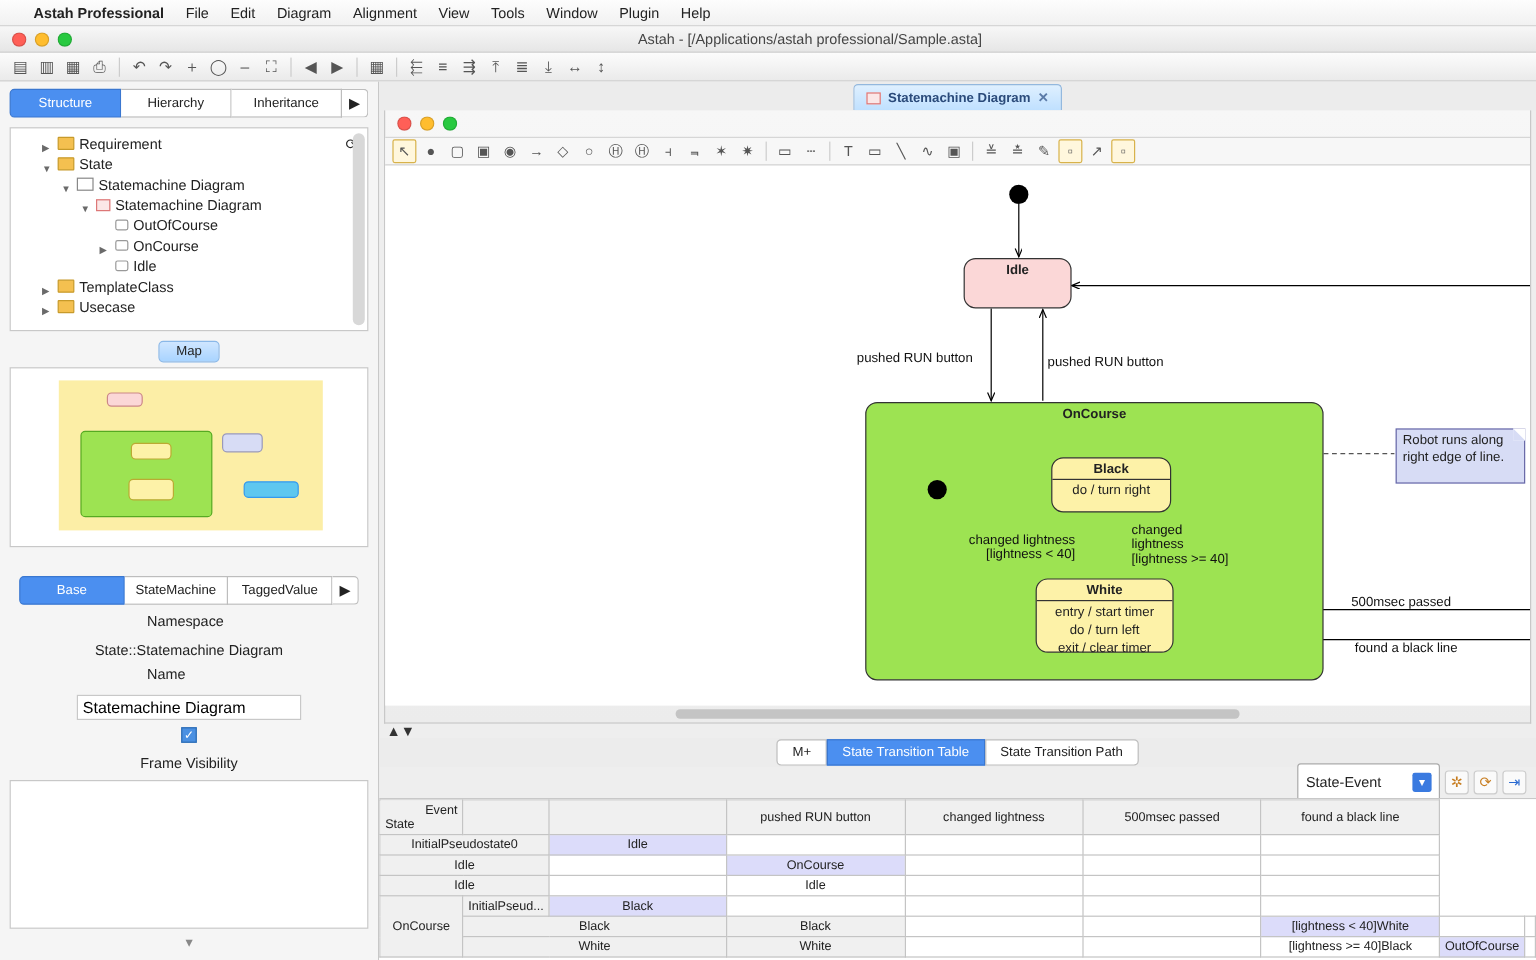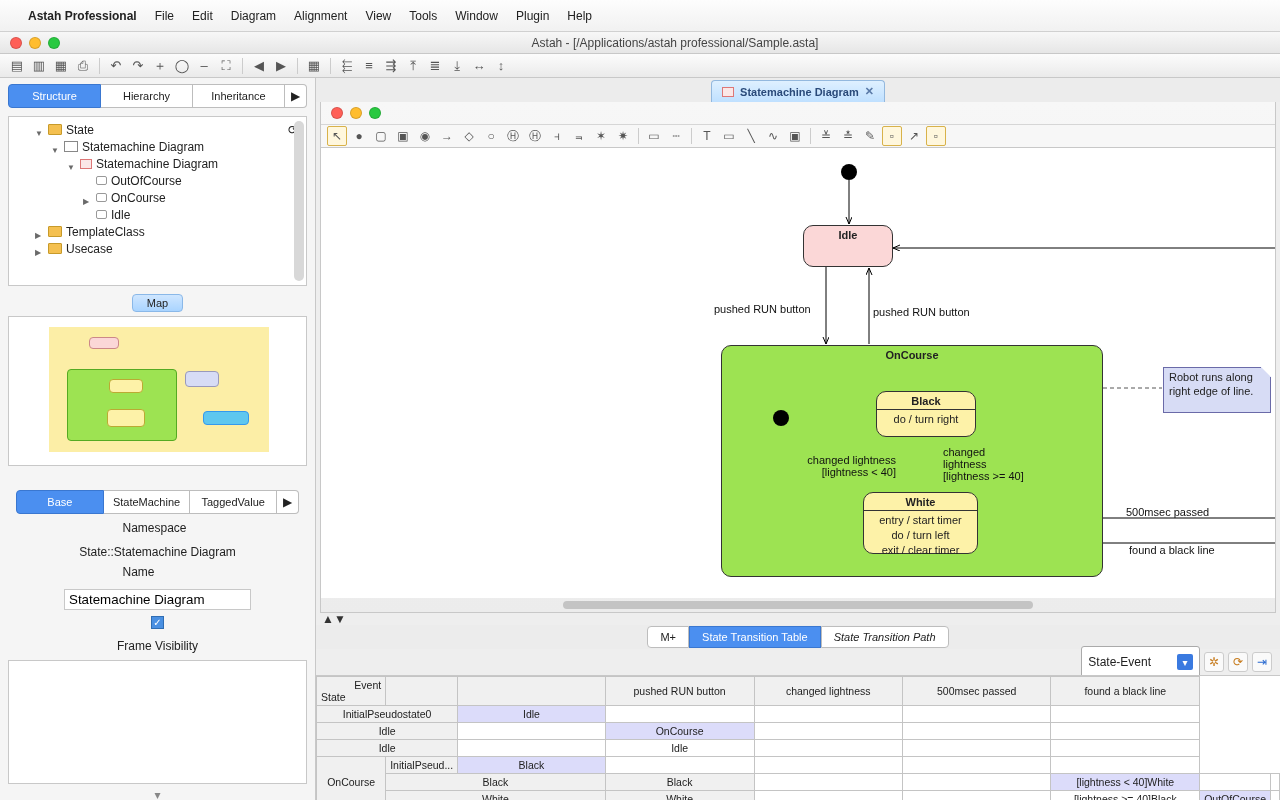--- a/index.html
+++ b/index.html
@@ -1,17 +1,17 @@
 <!DOCTYPE html>
 <html><head>
 <meta charset="utf-8">
 <style>
 * { box-sizing: border-box; margin: 0; padding: 0; font-family: -apple-system, "Helvetica Neue", Arial, sans-serif; }
 body { width: 1280px; height: 800px; background: #ececec; overflow: hidden; font-size: 12px; color: #222; }
-.menubar { height: 32px; background: linear-gradient(#fdfdfd,#f1f1f1); display:flex; align-items:center; padding: 0 10px; gap: 18px; border-bottom:1px solid #d0d0d0;}
+.menubar { height: 22px; background: linear-gradient(#fdfdfd,#f1f1f1); display:flex; align-items:center; padding: 0 10px; gap: 18px; border-bottom:1px solid #d0d0d0;}
 .menubar .apple { font-size:14px;}
 .menubar .appname { font-weight:600;}
 .winbar { height:22px; background: linear-gradient(#f7f7f7,#e6e6e6); border-bottom:1px solid #c8c8c8; display:flex; align-items:center; }
 .dots { display:flex; gap:7px; padding:0 10px;}
 .dot { width:12px; height:12px; border-radius:50%; border:1px solid rgba(0,0,0,0.15);}
 .dot.r{background:#ff5f57;} .dot.y{background:#ffbd2e;} .dot.g{background:#28c940;}
 .wintitle { flex:1; text-align:center; color:#444;}
 .toolbar { height:24px; background:linear-gradient(#fcfcfc,#eaeaea); border-bottom:1px solid #c8c8c8; display:flex; align-items:center; gap:4px; padding:0 8px; color:#555;}
 .toolbar .ti { width:18px; height:18px; display:flex; align-items:center; justify-content:center; font-size:13px;}
 .toolbar .sep { width:1px; height:16px; background:#ccc; margin:0 3px;}
@@ -71,21 +71,21 @@
 .initdot { position:absolute; width:16px; height:16px; background:#000; border-radius:50%;}
 .i1 { left:520px; top:16px;}
 .i2 { left:452px; top:262px;}
 .lbl { position:absolute; font-size:11px; color:#111;}
 .scroll-h { height:14px; display:flex; align-items:center; justify-content:center;}
 .scroll-h .thumb { width:470px; height:8px; background:#c4c4c4; border-radius:4px;}
 .bottom-tabs { height:24px; display:flex; align-items:center; justify-content:center; gap:0; background:#ececec;}
 .btab { height:22px; border:1px solid #bdbdbd; background:#fff; padding:2px 12px; font-size:11px; display:flex; align-items:center;}
 .btab.mp { border-radius:4px 0 0 4px;}
 .btab.active { background:#4b8ff0; color:#fff; border-color:#3a77d0;}
-.btab:last-child { border-radius:0 4px 4px 0;font-style:italic;}
+.btab:last-child { border-radius:0 4px 4px 0;}
 .table-tools { height:26px; display:flex; align-items:center; justify-content:flex-end; gap:4px; padding:0 8px;}
 .sel-box { height:32px; background:#fff; border:1px solid #aaa; border-radius:3px; display:flex; align-items:center; padding:12px 6px; gap:26px;}
 .sel-box .arr { background:#3a7ae0; color:#fff; width:16px; height:16px; border-radius:2px; display:flex; align-items:center; justify-content:center; font-size:10px;}
 .tool20 { width:20px; height:20px; border:1px solid #ccc; background:#fafafa; border-radius:3px; display:flex; align-items:center; justify-content:center; color:#c77d20;}
 .tbl { width:100%; border-collapse:collapse; background:#fff; font-size:10.5px;}
 .tbl th, .tbl td { border:1px solid #c4c4c4; padding:2px 4px; text-align:center; height:15px;}
 .tbl th { background:#f0f0f0; font-weight:400;}
 .tbl .lav { background:#dcdcfa;}
 .tbl .diag { position:relative;margin-top:16px;}
 .mini-st { position:absolute; border-radius:4px;}
@@ -149,20 +149,25 @@
   <div class="sidebar">
     <div class="tabs3">
       <div class="tab active">Structure</div>
       <div class="tab">Hierarchy</div>
       <div class="tab">Inheritance</div>
       <div class="arrow">▶</div>
     </div>
     <div class="tree-wrap">
       <span class="reload">⟳</span>
       <div class="tree-scroll" id="tree">
+          <div class="tree-row" style="padding-left: 24px;">
+            <span class="tri r"></span>
+            <span class="folder"></span>
+            <span>Requirement</span>
+          </div>
           <div class="tree-row" style="padding-left: 24px;">
             <span class="tri d"></span>
             <span class="folder"></span>
             <span>State</span>
           </div>
           <div class="tree-row" style="padding-left: 40px;">
             <span class="tri d"></span>
             <span class="pkg"></span>
             <span>Statemachine Diagram</span>
           </div>

